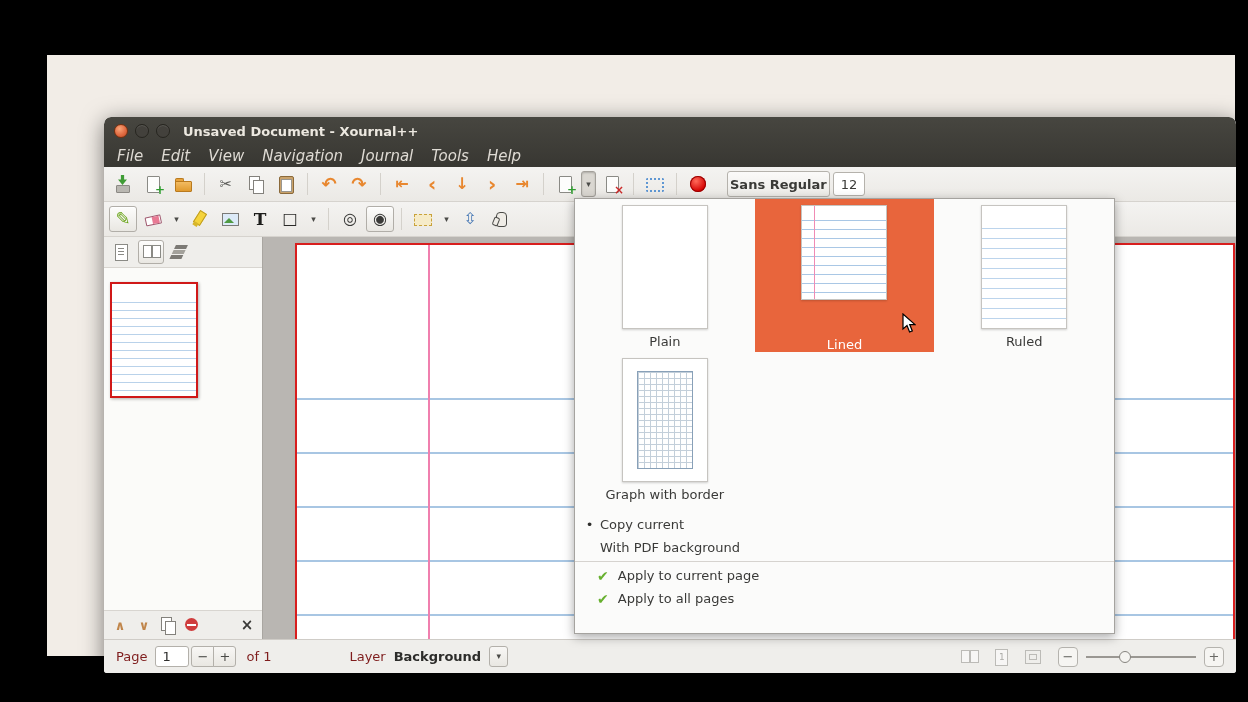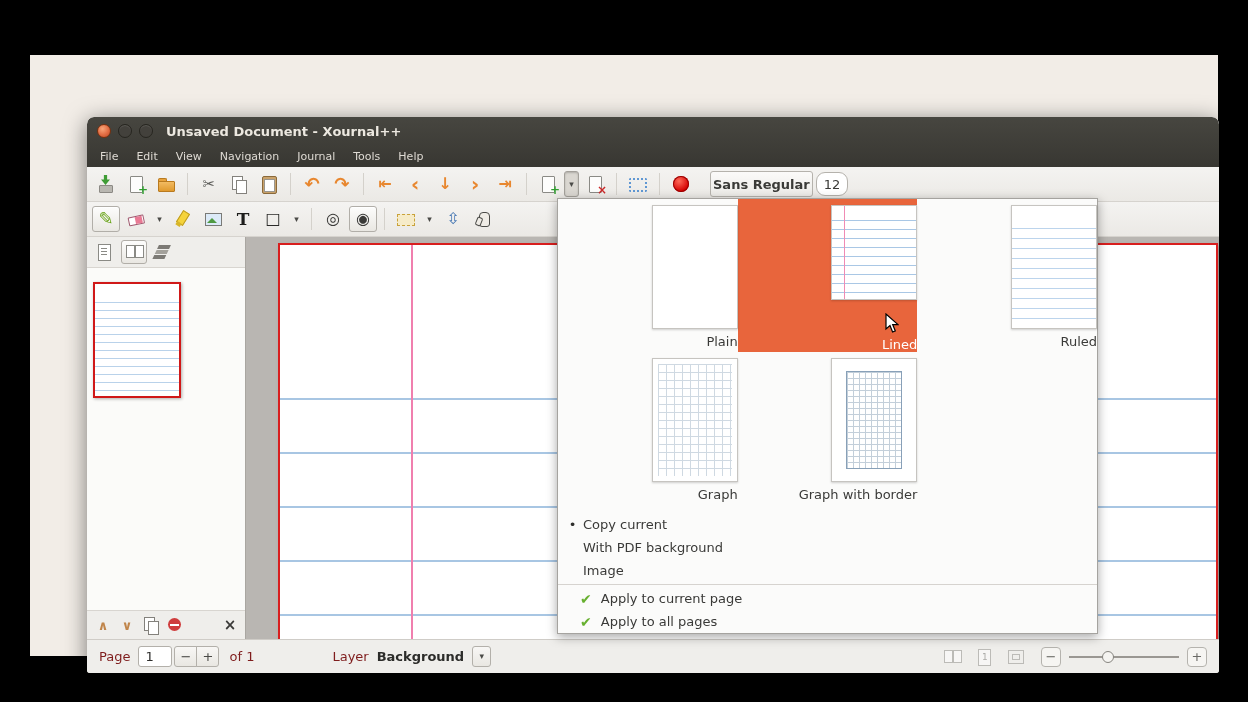--- a/index.html
+++ b/index.html
@@ -1,47 +1,47 @@
 <!DOCTYPE html>
 <html><head>
 <meta charset="utf-8">
 <style>
   html,body{margin:0;padding:0;background:#000;}
   .stage{position:relative;width:1248px;height:702px;background:#000;overflow:hidden;
          font-family:"DejaVu Sans","Liberation Sans",sans-serif;font-size:13px;color:#2e2e2c;}
-  .desktop{position:absolute;left:30px;top:55px;width:1188px;height:601px;background:#f2ede7;}
+  .desktop{position:absolute;left:47px;top:55px;width:1188px;height:601px;background:#f2ede7;}
 
   
   .window{position:absolute;left:57px;top:62px;width:1132px;height:556px;background:#efeeeb;
           border-radius:7px 7px 3px 3px;box-shadow:0 4px 22px rgba(0,0,0,.5);display:flex;flex-direction:column;overflow:hidden;}
   .wintop{background:linear-gradient(#474640,#383732);border-radius:7px 7px 0 0;color:#e6e2da;flex:0 0 50px;}
   .titlebar{height:28px;display:flex;align-items:center;padding:0 10px;}
   .wbtn{width:14px;height:14px;border-radius:50%;margin-right:7px;box-sizing:border-box;}
   .wbtn.close{background:radial-gradient(circle at 38% 32%,#f9a579,#e06b42 55%,#bd4c28);border:1px solid #79300f;}
   .wbtn.minmax{background:#43413c;border:1px solid #26251f;box-shadow:inset 0 1px 0 rgba(255,255,255,.12);}
   .wtitle{font-weight:bold;font-size:13px;margin-left:6px;color:#ece8e0;}
   .menubar{height:22px;display:flex;align-items:center;padding:0 4px;}
-  .menu-item{padding:2px 9px;font-size:11px;color:#dfdbd4;}
+  .menu-item{padding:2px 9px;font-size:15px;color:#dfdbd4;font-style:italic;}
 
   
   .toolbar{flex:0 0 34px;display:flex;align-items:center;background:linear-gradient(#f4f3f1,#ebe9e5);
            border-bottom:1px solid #d6d3ce;padding:0 4px;}
   .tbtn{position:relative;width:28px;height:26px;display:flex;align-items:center;justify-content:center;
         border:1px solid transparent;border-radius:3px;margin:0 1px;box-sizing:border-box;}
   .tbtn.active{border-color:#b1aea8;background:linear-gradient(#fdfdfc,#e9e7e2);box-shadow:inset 0 1px 0 #fff;}
   .tbtn.pressed{border-color:#a3a09a;background:#dad7d1;box-shadow:inset 0 1px 2px rgba(0,0,0,.2);}
   .tbtn.dd{width:15px;}
   .ddg{font-size:9px;color:#4a4a47;line-height:1;}
   .tsep{width:1px;height:22px;background:#d4d1cb;margin:0 6px;flex:0 0 1px;}
   .glyph{line-height:1;}
   .ovl{position:absolute;right:1px;bottom:0;font-weight:bold;font-size:12px;line-height:1;}
   .fontbox{height:24px;display:flex;align-items:center;padding:0 2px;margin-left:14px;background:linear-gradient(#fbfaf9,#ecebe7);
            border:1px solid #b5b2ac;border-radius:3px;font-weight:bold;color:#3a3a37;}
   .sizebox{height:24px;display:flex;align-items:center;padding:0 7px;margin-left:3px;background:#fff;
-           border:1px solid #b5b2ac;border-radius:9px;color:#3a3a37;box-sizing:border-box;}
+           border:1px solid #b5b2ac;border-radius:3px;color:#3a3a37;box-sizing:border-box;}
 
   
   .ic{position:relative;width:20px;height:20px;display:inline-block;}
   .ic-save::before{content:"";position:absolute;left:3px;top:11px;width:12px;height:6px;background:#b9b7b1;border:1px solid #8b8984;border-radius:1px;}
   .ic-save::after{content:"";position:absolute;left:5px;top:1px;width:9px;height:10px;background:#3f9c35;
                   clip-path:polygon(32% 0,68% 0,68% 45%,100% 45%,50% 100%,0 45%,32% 45%);}
   .ic-page::before{content:"";position:absolute;left:4px;top:2px;width:11px;height:15px;background:#fdfdfc;border:1px solid #8a8a85;border-radius:1px;}
   .ic-folder::before{content:"";position:absolute;left:2px;top:4px;width:7px;height:4px;background:#e8a33d;border:1px solid #b97a1e;border-bottom:none;border-radius:2px 2px 0 0;}
   .ic-folder::after{content:"";position:absolute;left:2px;top:7px;width:15px;height:9px;background:linear-gradient(#f2bb62,#e09a2e);border:1px solid #b97a1e;border-radius:1px;}
   .ic-copy::before{content:"";position:absolute;left:3px;top:2px;width:9px;height:12px;background:#fff;border:1px solid #83817c;}
@@ -113,21 +113,21 @@
   .zoombtn{width:20px;height:20px;border:1px solid #b5b3ae;border-radius:4px;background:#f6f5f2;display:flex;align-items:center;
            justify-content:center;color:#6a6a66;font-size:13px;box-sizing:border-box;}
   .zslider{position:relative;width:110px;height:20px;}
   .ztrack{position:absolute;left:0;right:0;top:9px;height:2px;background:#9a9792;}
   .zhandle{position:absolute;left:30%;top:4px;width:12px;height:12px;border-radius:50%;background:#f5f4f1;border:1px solid #86847f;box-sizing:border-box;}
 
   
   .popup{position:absolute;left:527px;top:143px;width:541px;height:436px;background:#fbfbfa;border:1px solid #a5a39f;
          box-shadow:0 3px 10px rgba(0,0,0,.35);z-index:50;box-sizing:border-box;display:flex;flex-direction:column;}
   .tgrid{display:grid;grid-template-columns:repeat(3,1fr);grid-auto-rows:153px;}
-  .tcell{display:flex;flex-direction:column;align-items:flex-end;padding-top:6px;box-sizing:border-box;}
+  .tcell{display:flex;flex-direction:column;align-items:center;padding-top:6px;box-sizing:border-box;}
   .tcell.selected{background:#e8653c;}
   .tcell.selected .tlabel{color:#fff;margin-top:37px;}
   .pv{position:relative;width:86px;height:124px;background:#fff;border:1px solid #c6c4c0;box-shadow:0 1px 2px rgba(0,0,0,.18);box-sizing:border-box;}
   .pv-lined{background-image:repeating-linear-gradient(to bottom,#a9c7e5 0 1px,transparent 1px 9px);
             background-size:100% 104px;background-position:0 14px;background-repeat:no-repeat;}
   .pv-lined::after{content:"";position:absolute;left:12px;top:0;bottom:0;width:1px;background:#f08bb4;}
   .pv-ruled{background-image:repeating-linear-gradient(to bottom,#bcd4ec 0 1px,transparent 1px 10px);
             background-size:100% 94px;background-position:0 22px;background-repeat:no-repeat;}
   .pv-graph::before{content:"";position:absolute;inset:5px;
             background-image:repeating-linear-gradient(to bottom,#cfd9e2 0 1px,transparent 1px 8px),
@@ -386,40 +386,32 @@
           </div>
           <div class="tcell selected">
             <div class="pv pv-lined"></div>
             <div class="tlabel">Lined</div>
           </div>
           <div class="tcell">
             <div class="pv pv-ruled"></div>
             <div class="tlabel">Ruled</div>
           </div>
           <div class="tcell">
-            <div class="pv pv-graph"></div>
-            <div class="tlabel">Graph</div>
-          </div>
-          <div class="tcell">
             <div class="pv pv-graph_border"></div>
             <div class="tlabel">Graph with border</div>
           </div>
         </div>
       <div class="topts" id="tpl-options">
           <div class="orow">
             <span class="obullet">•</span>
             <span class="olabel">Copy current</span>
           </div>
           <div class="orow">
             <span class="obullet"></span>
             <span class="olabel">With PDF background</span>
-          </div>
-          <div class="orow">
-            <span class="obullet"></span>
-            <span class="olabel">Image</span>
           </div>
         </div>
       <div class="psep"></div>
       <div id="tpl-apply">
           <div class="arow">
             <span class="acheck">✔</span>
             <span class="alabel">Apply to current page</span>
           </div>
           <div class="arow">
             <span class="acheck">✔</span>

